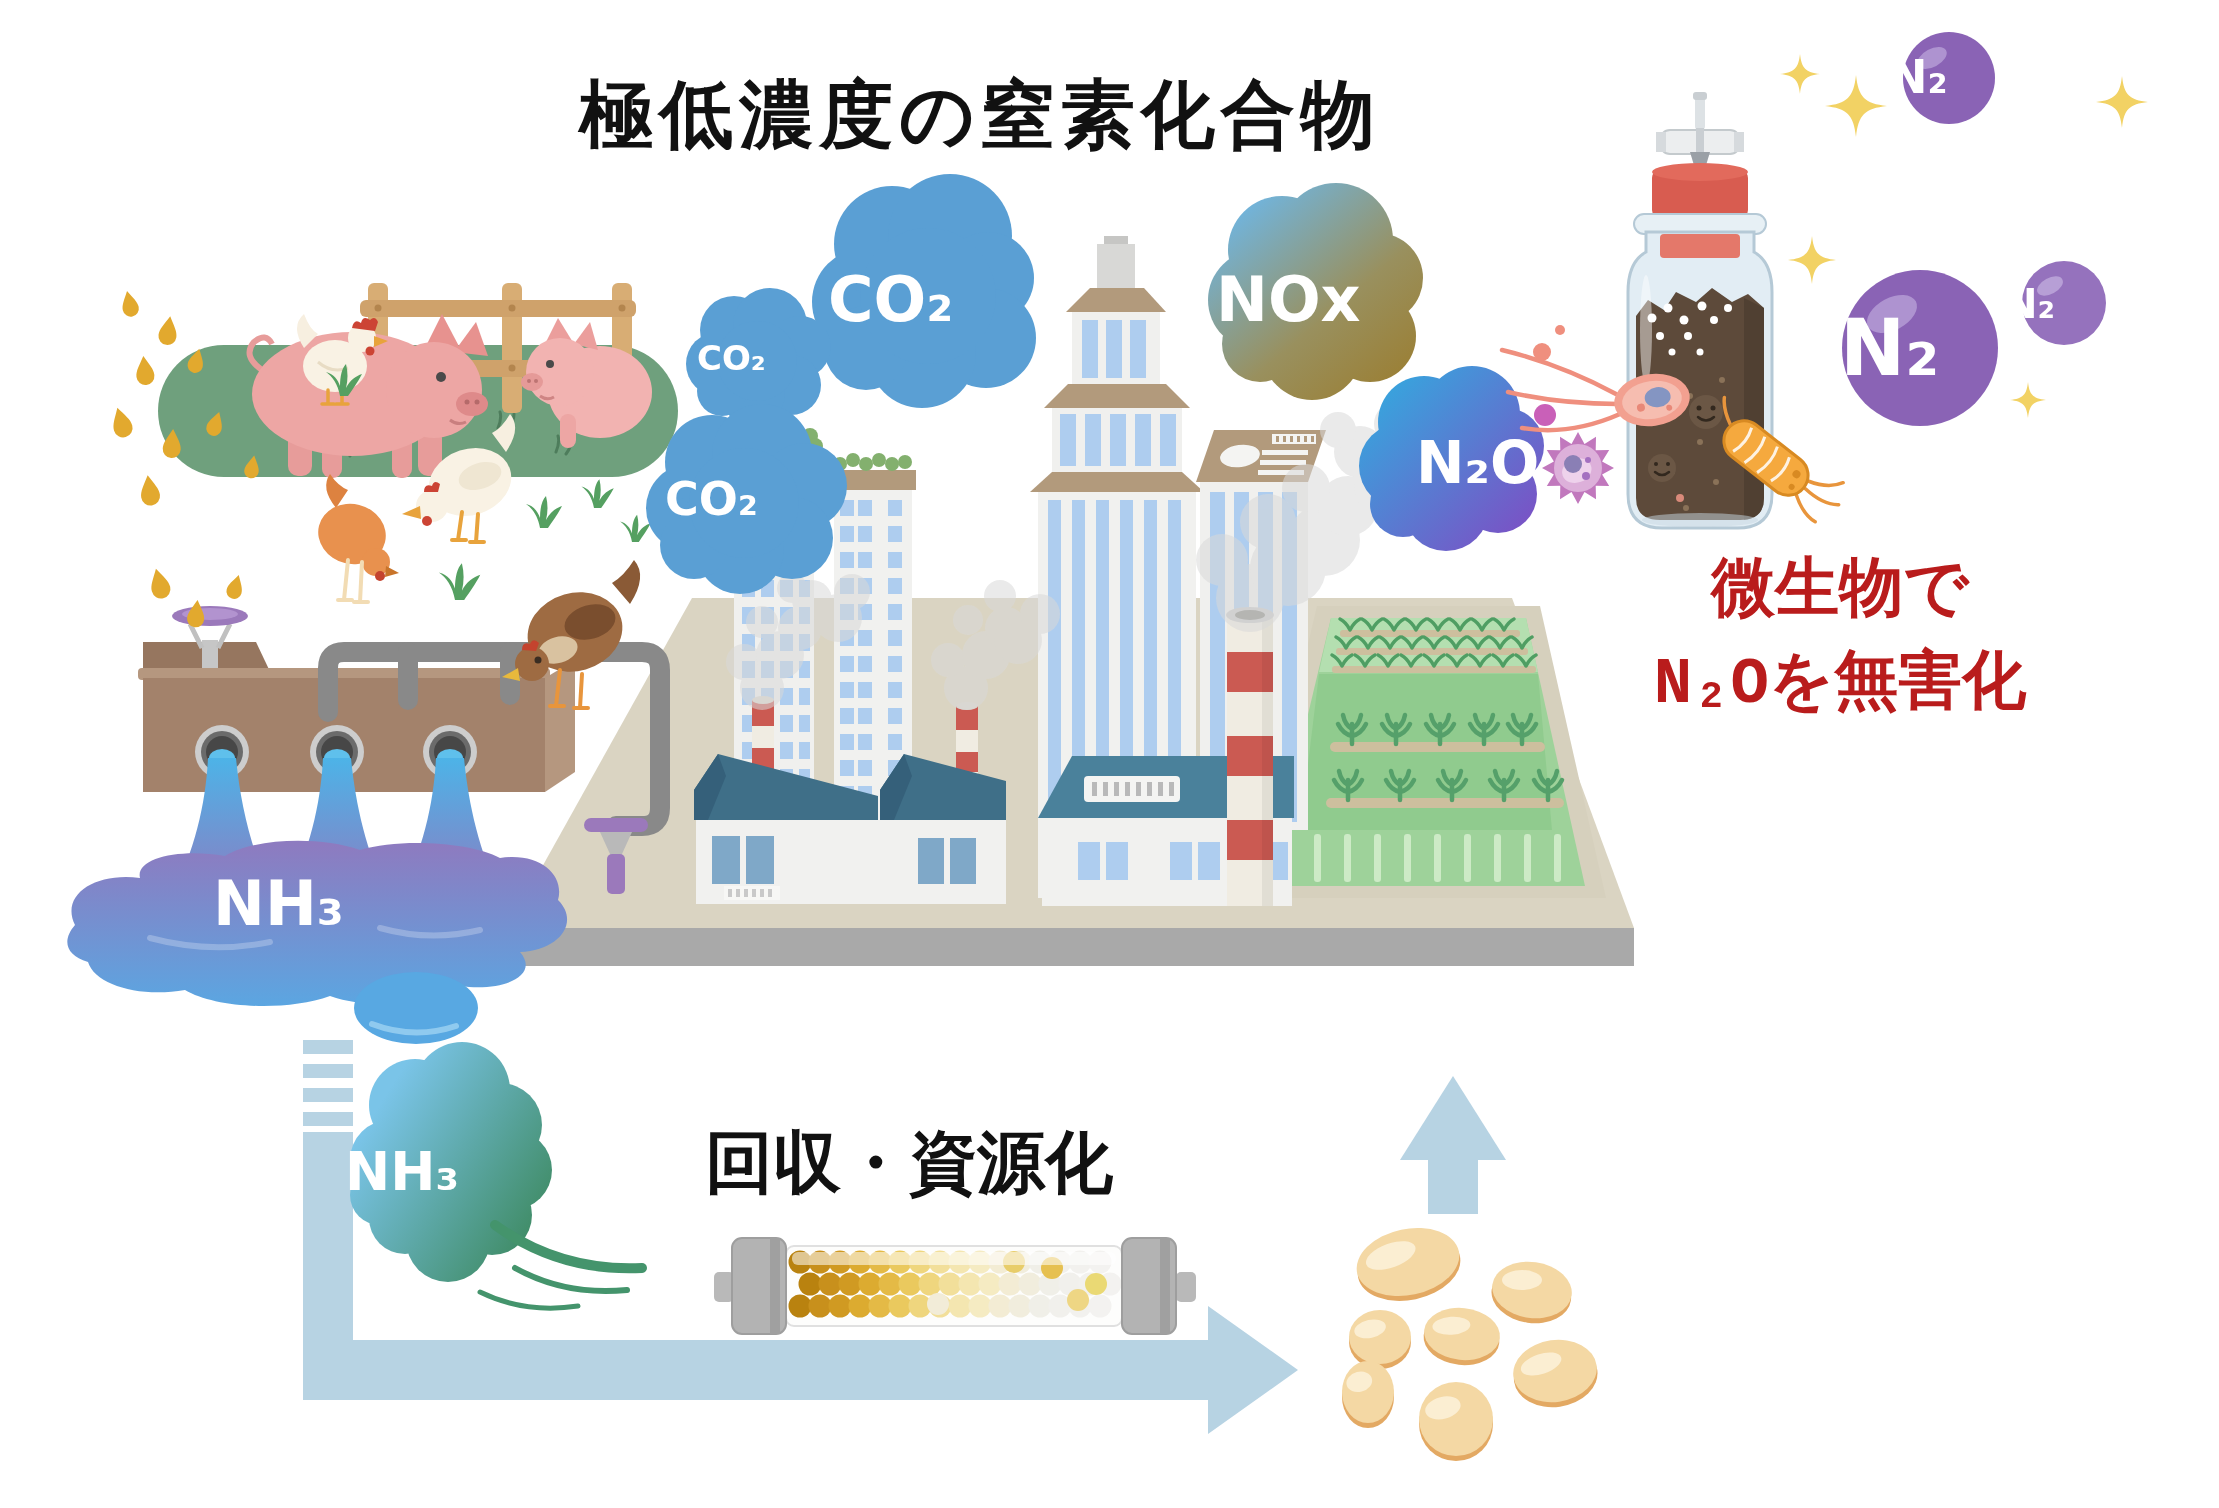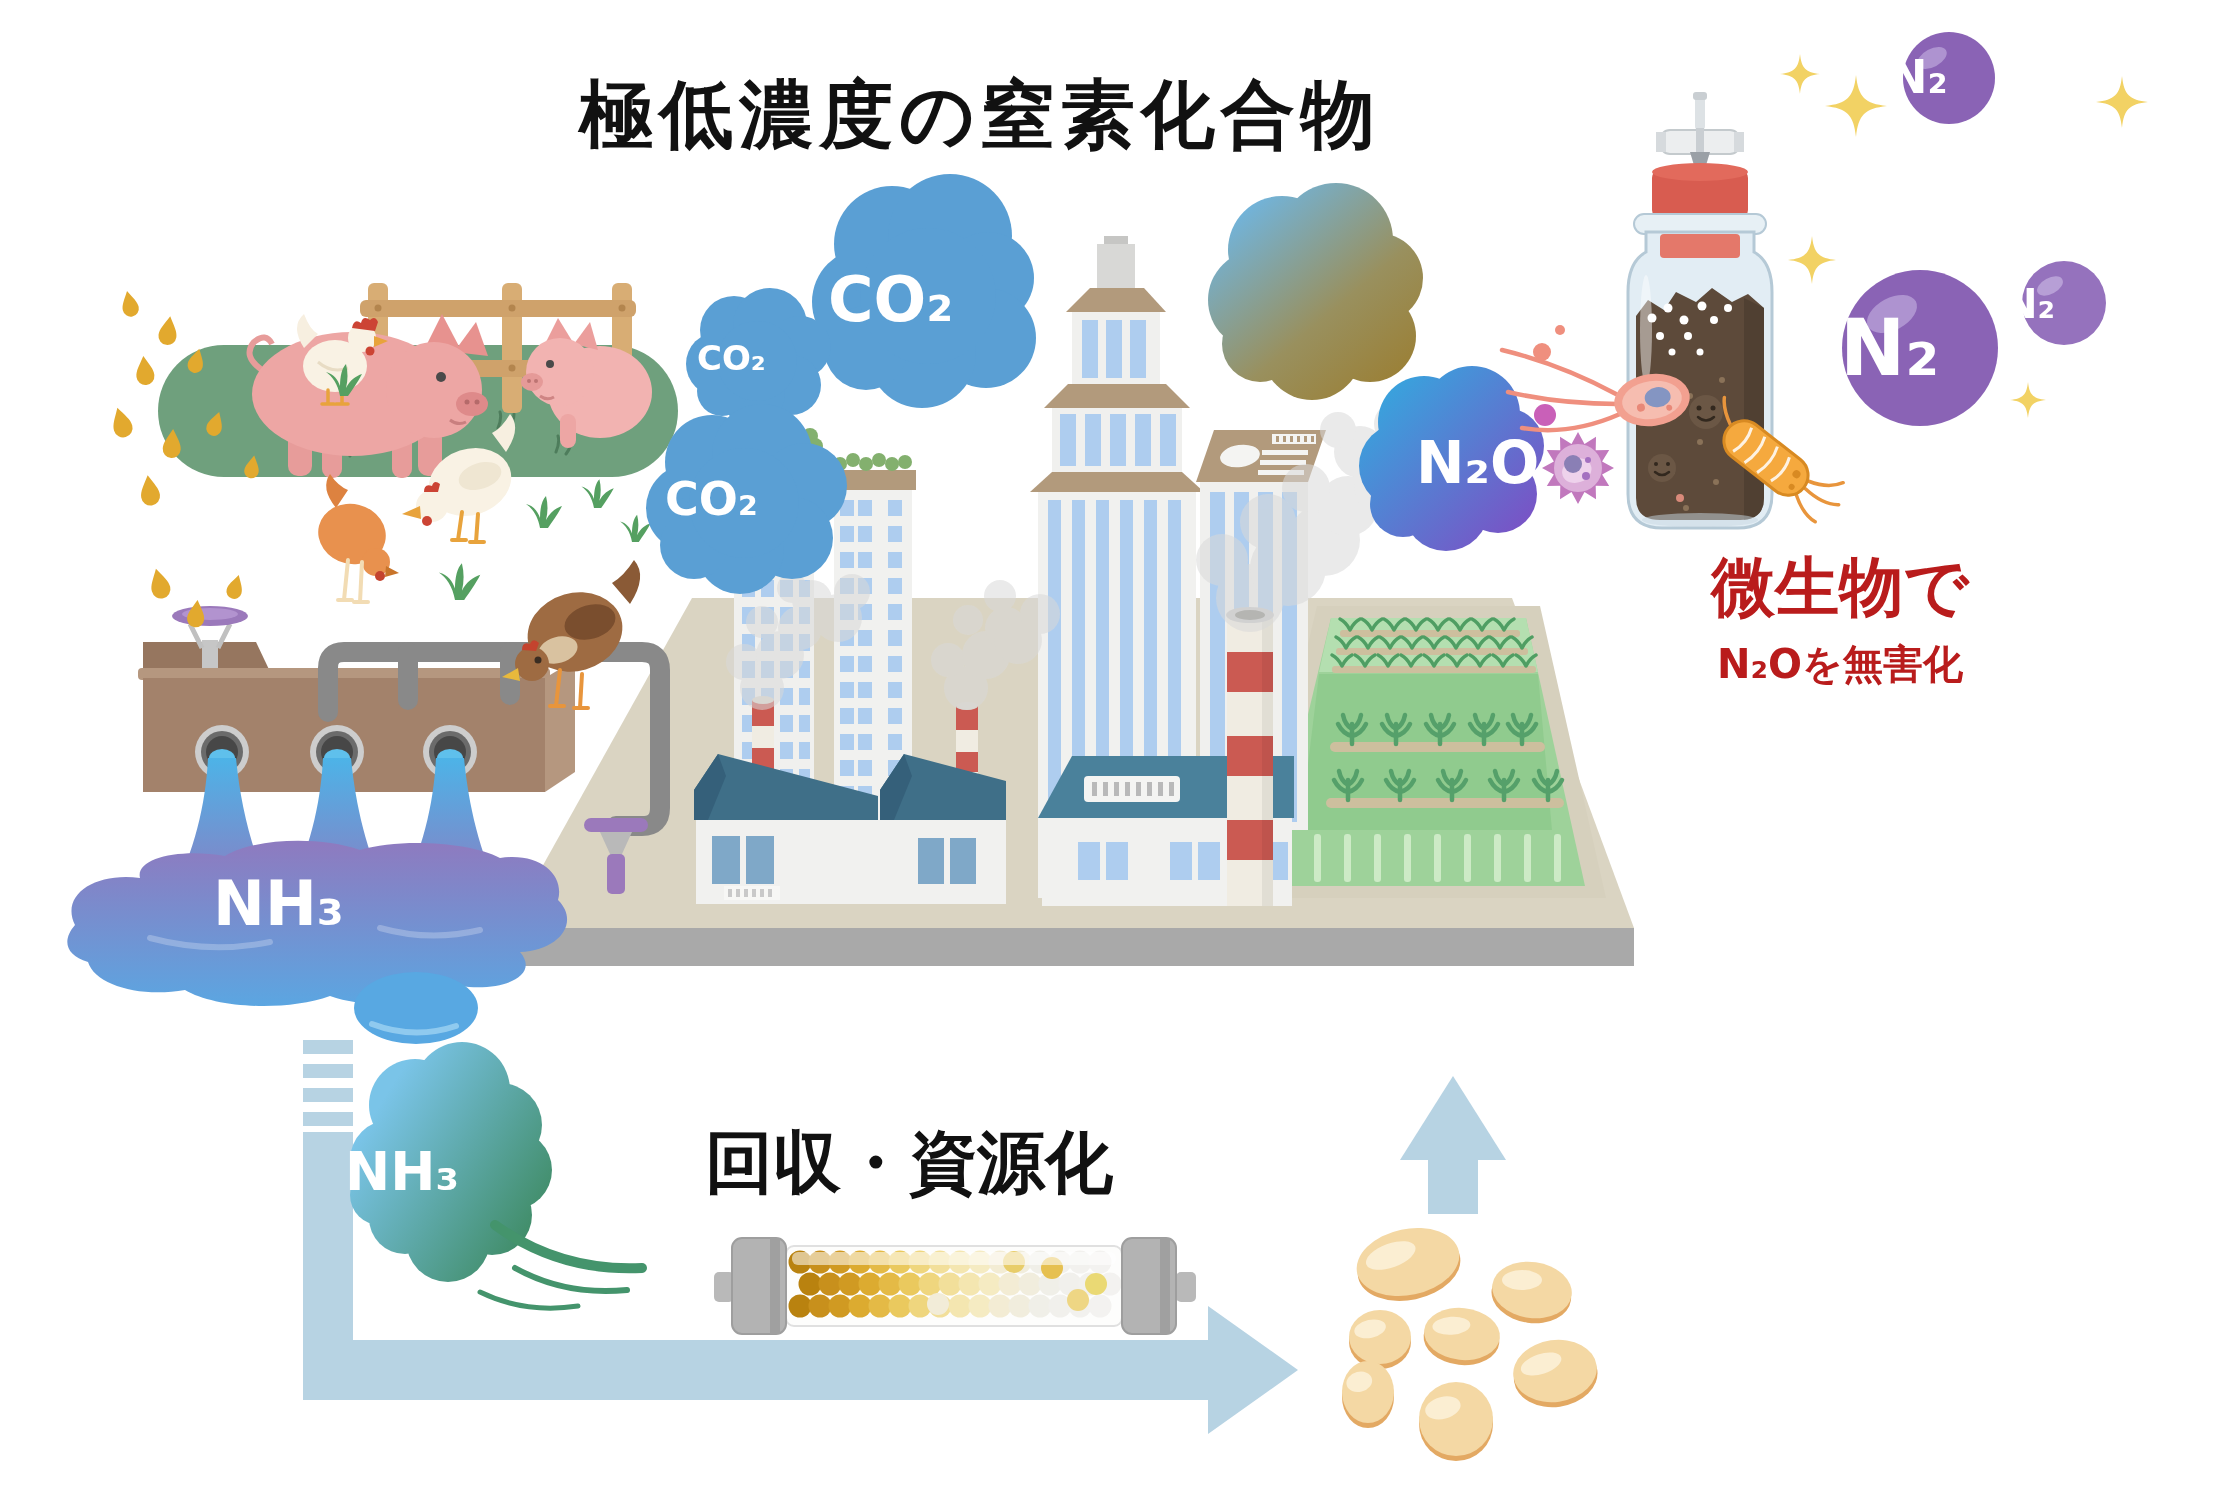--- a/index.html
+++ b/index.html
@@ -5,21 +5,21 @@
   html,body{margin:0;padding:0;background:#fff;}
   .canvas{position:relative;width:2219px;height:1508px;background:#ffffff;overflow:hidden;
           font-family:"DejaVu Sans","Liberation Sans",sans-serif;}
   .art{position:absolute;left:0;top:0;}
   .label{position:absolute;font-weight:700;color:#111;text-align:left;line-height:1.1;white-space:nowrap;}
   .label.white{color:#ffffff;}
   .title{position:absolute;left:540px;top:66px;width:880px;text-align:center;
          font-size:74px;font-weight:700;letter-spacing:6px;color:#111;}
   .caption-microbe{position:absolute;left:1600px;top:544px;width:480px;text-align:center;color:#b91c1c;font-weight:700;}
   .caption-microbe .l1{font-size:64px;}
-  .caption-microbe .l2{font-size:40px;margin-top:6px;}
+  .caption-microbe .l2{font-size:64px;margin-top:6px;font-family:Liberation Mono, monospace;}
 </style>
 </head>
 <body>
 
 <div class="canvas">
 
 <svg class="art" width="2219" height="1508" viewBox="0 0 2219 1508">
   <defs>
     <linearGradient id="gradNOx" gradientUnits="userSpaceOnUse" x1="1240" y1="200" x2="1410" y2="400">
       <stop offset="0" stop-color="#6fb6e3"></stop>
@@ -743,20 +743,21 @@
           <ellipse cx="-10" cy="-14" rx="18" ry="11" fill="#fbeed2" transform="rotate(-14)"></ellipse>
         </g>
   </g>
 </svg>
 
 <div class="title">極低濃度の窒素化合物</div>
 
 <div class="label white" style="left:828px;top:266px;width:200px;font-size:62px;">CO₂</div>
 <div class="label white" style="left:697px;top:340px;width:120px;font-size:34px;">CO₂</div>
 <div class="label white" style="left:665px;top:474px;width:160px;font-size:46px;">CO₂</div>
+<div class="label white" style="left:1216px;top:266px;width:200px;font-size:62px;">NOx</div>
 <div class="label white" style="left:1416px;top:432px;width:200px;font-size:58px;">N₂O</div>
 <div class="label white" style="left:213px;top:870px;width:200px;font-size:62px;">NH₃</div>
 <div class="label white" style="left:345px;top:1142px;width:200px;font-size:54px;">NH₃</div>
 <div class="label white" style="left:1840px;top:306px;width:160px;font-size:78px;">N₂</div>
 <div class="label white" style="left:1889px;top:52px;width:120px;font-size:46px;">N₂</div>
 <div class="label white" style="left:2004px;top:282px;width:120px;font-size:40px;">N₂</div>
 
 <div class="caption-microbe">
   <div class="l1">微生物で</div>
   <div class="l2">N₂Oを無害化</div>

